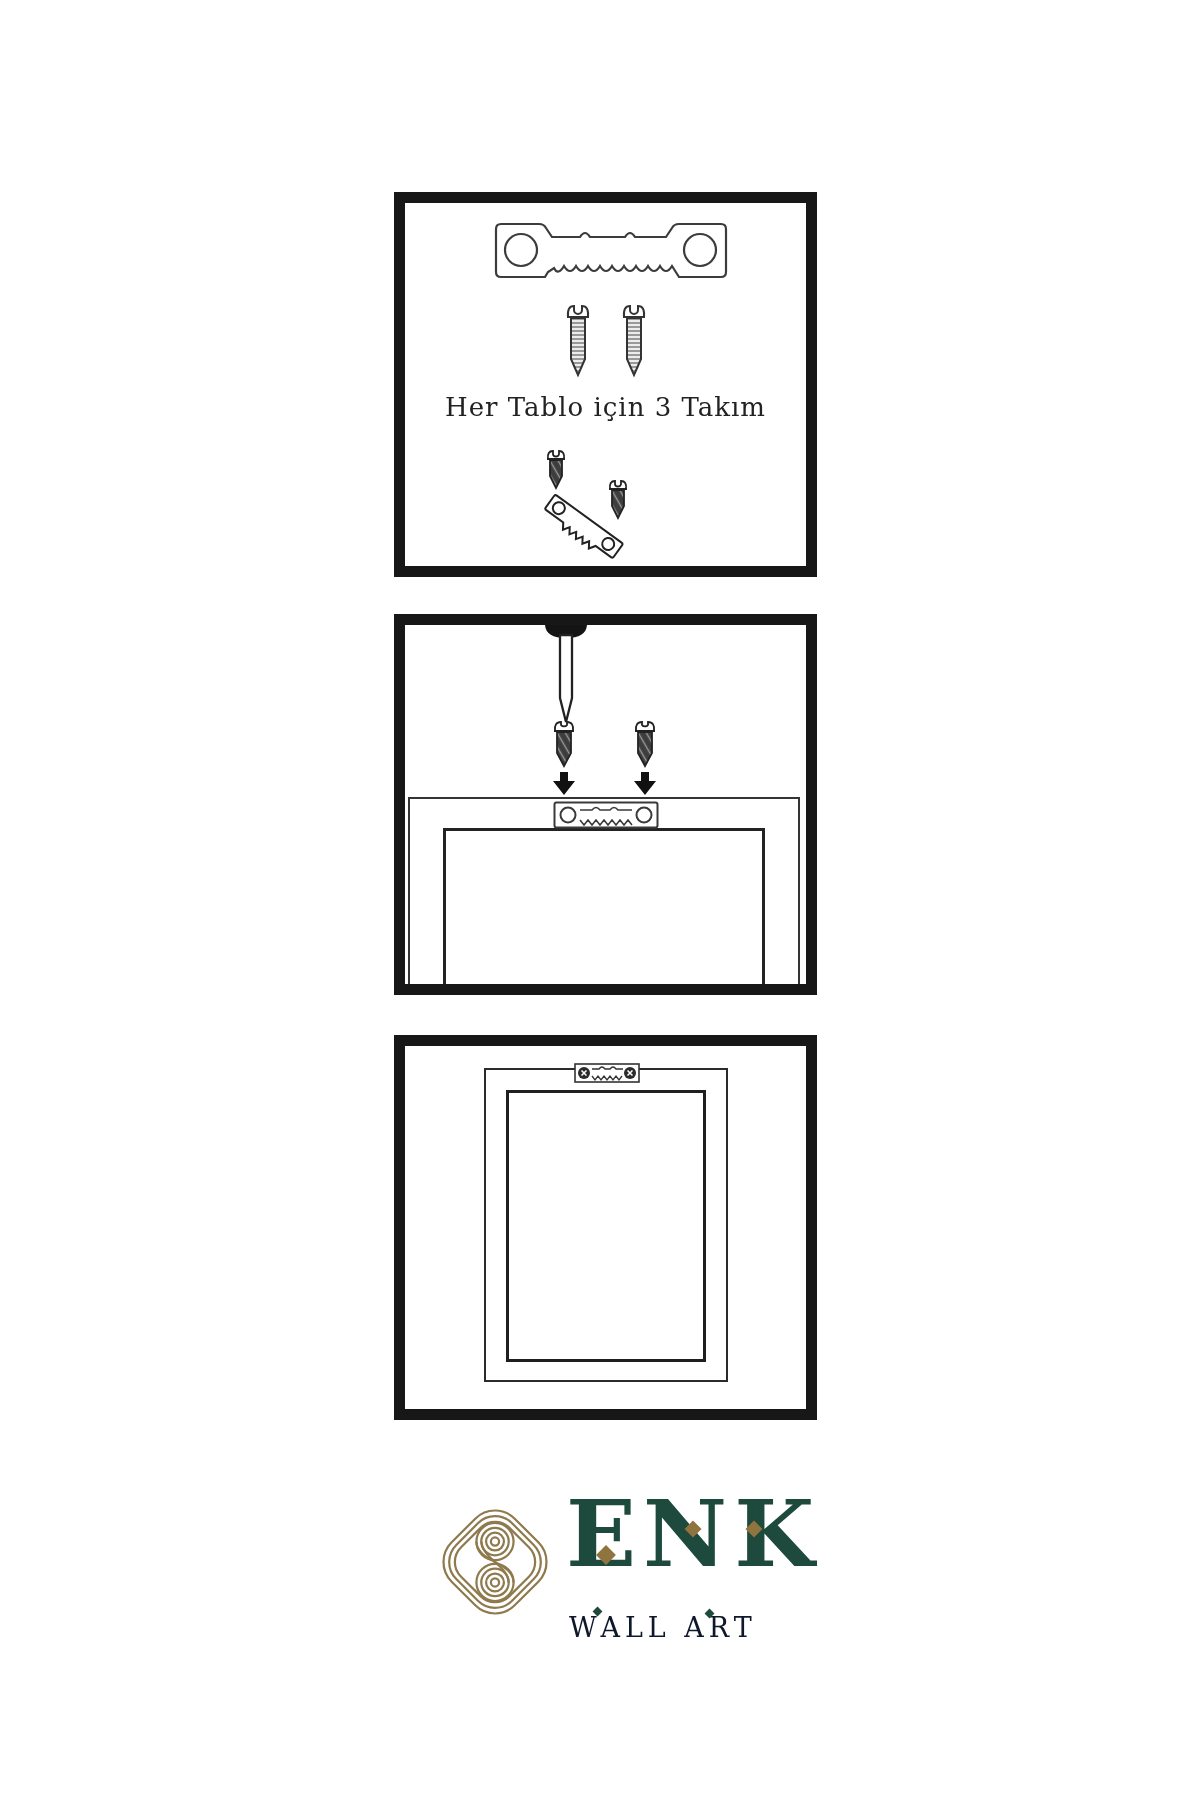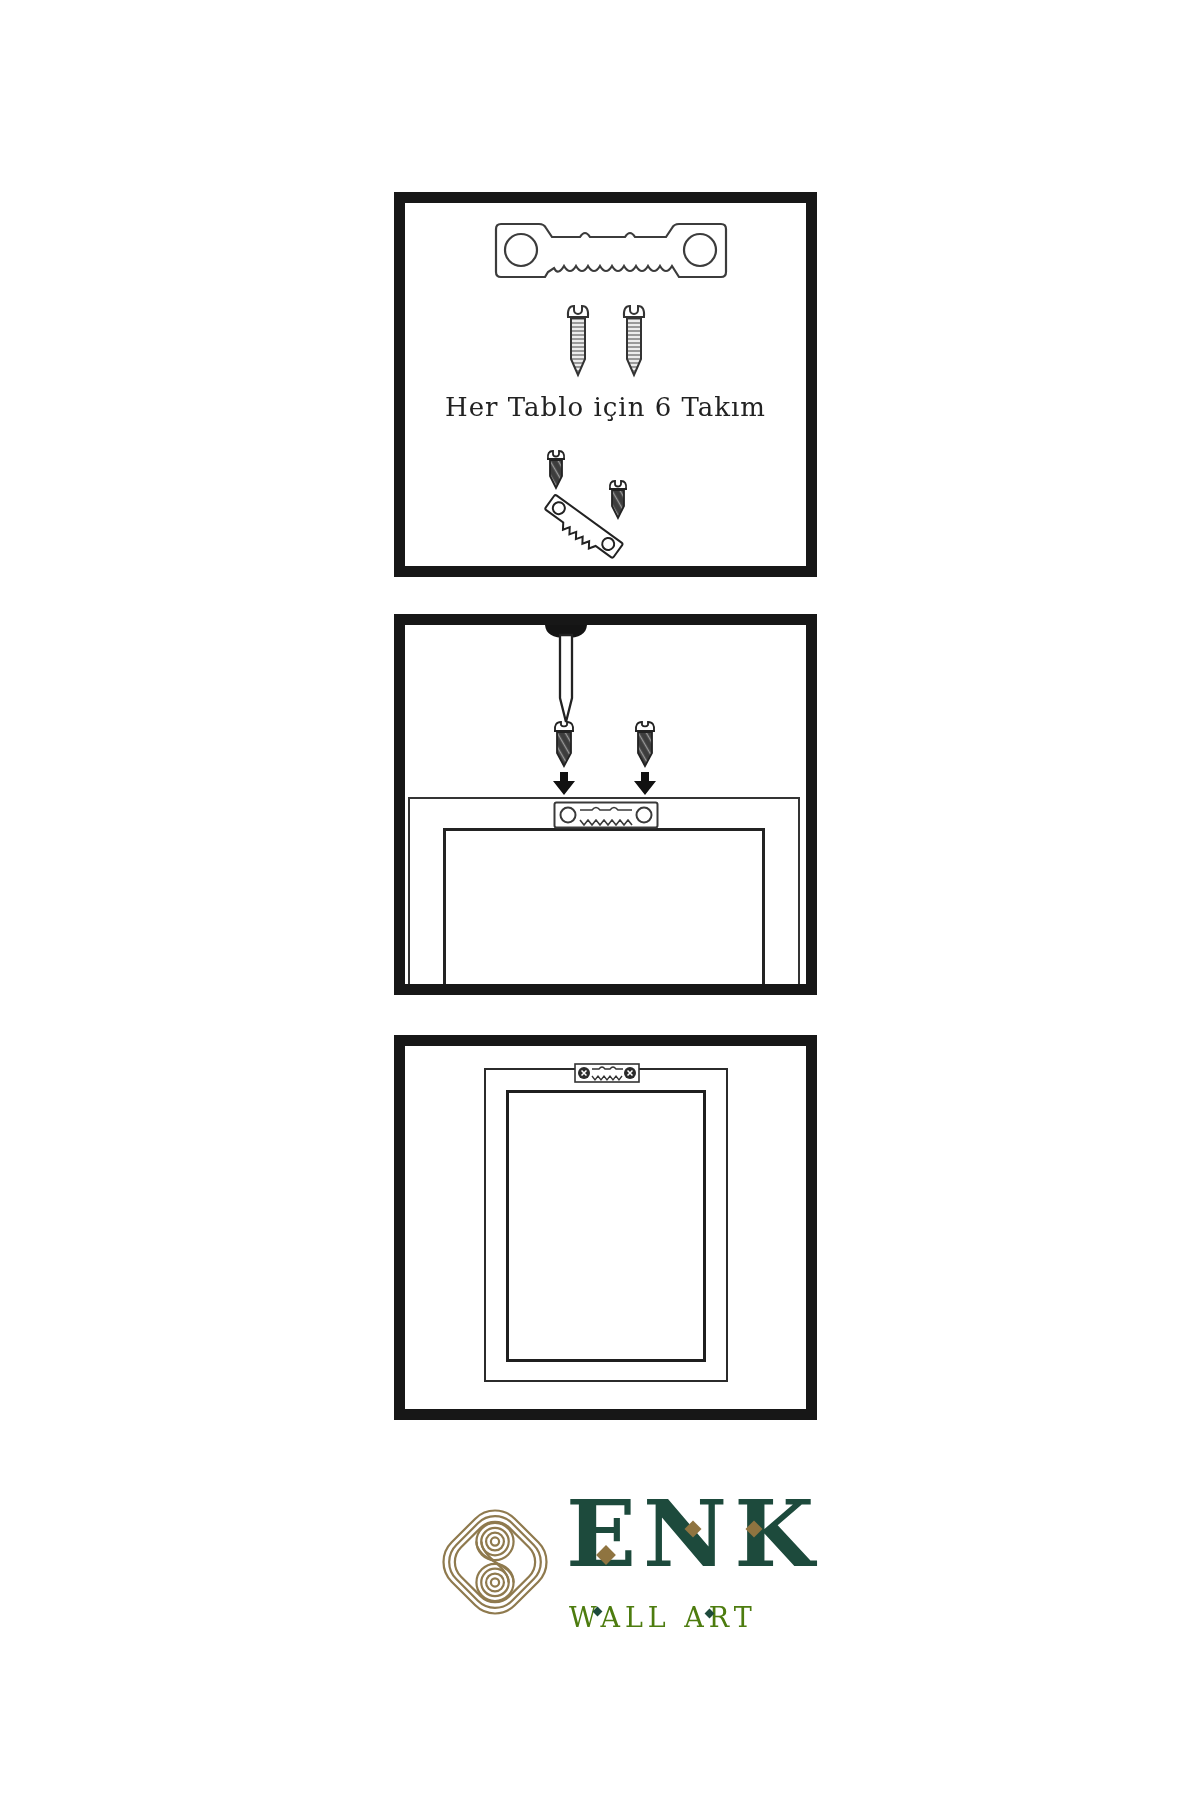--- a/index.html
+++ b/index.html
@@ -27,22 +27,22 @@
   .hanger2{left:148px;top:176px;width:106px;height:28px;z-index:3;}
   
   .frame3-outer{left:79px;top:22px;width:244px;height:314px;border:2px solid #2b2b2b;box-sizing:border-box;background:#fff;}
   .frame3-inner{position:absolute;left:20px;top:20px;width:200px;height:272px;border:3px solid #1f1f1f;box-sizing:border-box;background:#fff;}
   .hanger3{left:169px;top:14px;width:66px;height:26px;z-index:3;}
   
   .logo{position:absolute;left:430px;top:1488px;width:350px;height:170px;}
   .knot{position:absolute;left:0;top:6px;width:130px;height:136px;}
   .brand-name{position:absolute;left:136px;top:0px;font-family:"DejaVu Serif",serif;font-weight:700;
               font-size:92px;line-height:1.0;letter-spacing:7px;color:#1d4a3c;}
-  .brand-tagline{position:absolute;left:139px;top:114px;font-family:"DejaVu Serif",serif;
-                 font-size:27px;letter-spacing:5px;color:#4d7c0f;}
+  .brand-tagline{position:absolute;left:139px;top:124px;font-family:"DejaVu Serif",serif;
+                 font-size:27px;letter-spacing:5px;color:#0f172a;}
   .dia{position:absolute;transform:rotate(45deg);background:#8f7440;}
   .dia-mid{left:169px;top:60px;width:14px;height:14px;}
   .dia-n{left:257px;top:35px;width:12px;height:12px;}
   .dia-k{left:318px;top:35px;width:12px;height:12px;}
   .dia-g1{left:164px;top:120px;width:7px;height:7px;background:#1d4a3c;}
   .dia-g2{left:276px;top:122px;width:7px;height:7px;background:#1d4a3c;}
   svg{display:block;}
 </style>
 </head>
 <body>
@@ -82,21 +82,21 @@
       </span>
       <span>
         <svg viewBox="0 0 30 78" width="30" height="78">
           <path d="M5,15 Q4,4 11,4 L11,8 A4,4 0 0 0 19,8 L19,4 Q26,4 25,15 Z" fill="#fff" stroke="#333" stroke-width="2"></path>
           <line x1="4" y1="15" x2="26" y2="15" stroke="#333" stroke-width="2"></line>
           <path d="M8,16 H22 V57 L15,73 L8,57 Z" fill="url(#thr)" stroke="#333" stroke-width="2"></path>
         </svg>
       </span>
     </div>
 
-    <div class="abs caption">Her Tablo için 6 Takım</div>
+    <div class="abs caption">Her Tablo için 3 Takım</div>
 
     <div class="abs attach-ill">
       <svg viewBox="0 0 142 112" width="142" height="112">
 
         <g transform="translate(40,0)">
           <path d="M3,10 Q2,2 8,2 L8,5 A3,2.5 0 0 0 14,5 L14,2 Q20,2 19,10 Z" fill="#fff" stroke="#222" stroke-width="1.8"></path>
           <line x1="2" y1="10" x2="20" y2="10" stroke="#222" stroke-width="1.8"></line>
           <path d="M5,11 H17 V27 L11,39 L5,27 Z" fill="url(#hatchD)" stroke="#222" stroke-width="1.8"></path>
         </g>
 

